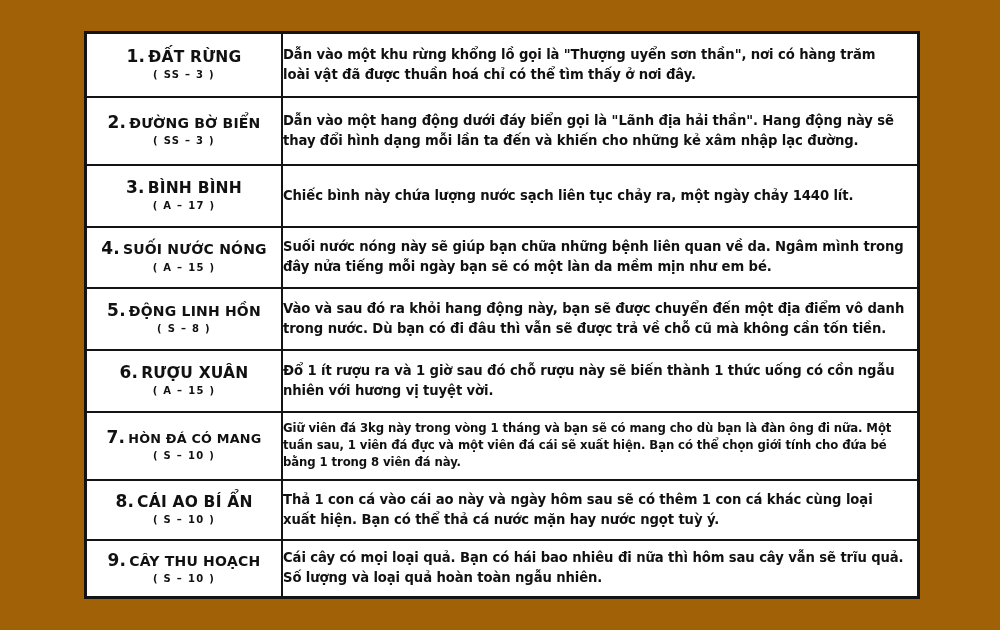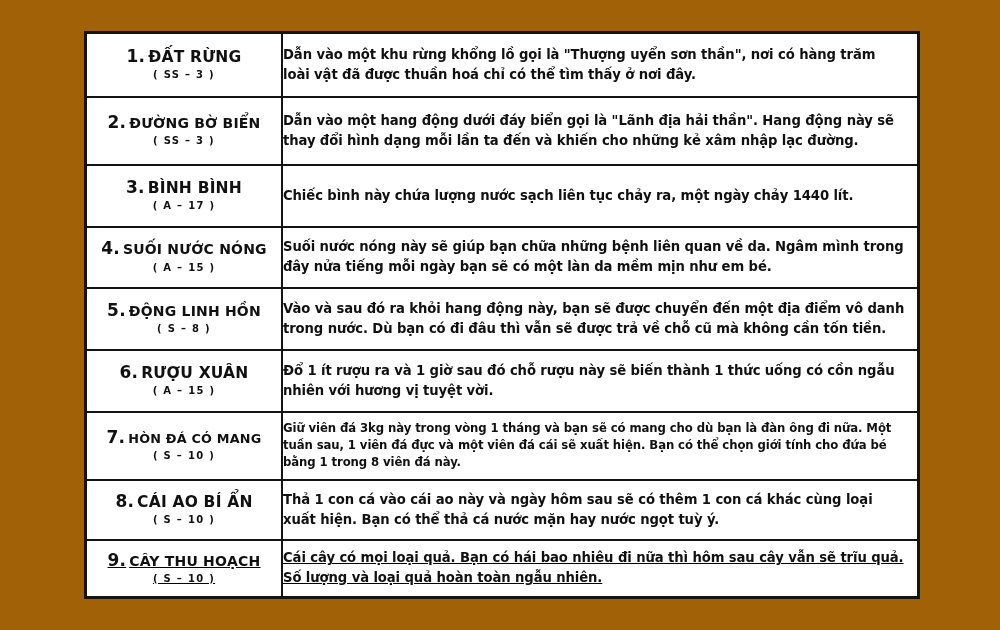--- a/index.html
+++ b/index.html
@@ -34,21 +34,20 @@
     border: 3px solid #141414;
     border-collapse: collapse;
     background: #ffffff;
     table-layout: fixed;
   }
   #ability-table tr {
     border-bottom: 2.5px solid #141414;
   }
   #ability-table tr:last-child {
     border-bottom: none;
-    text-decoration: underline;
   }
 
   td {
     vertical-align: middle;
     padding: 0;
     border: none;
   }
 
   
   .name-cell {

